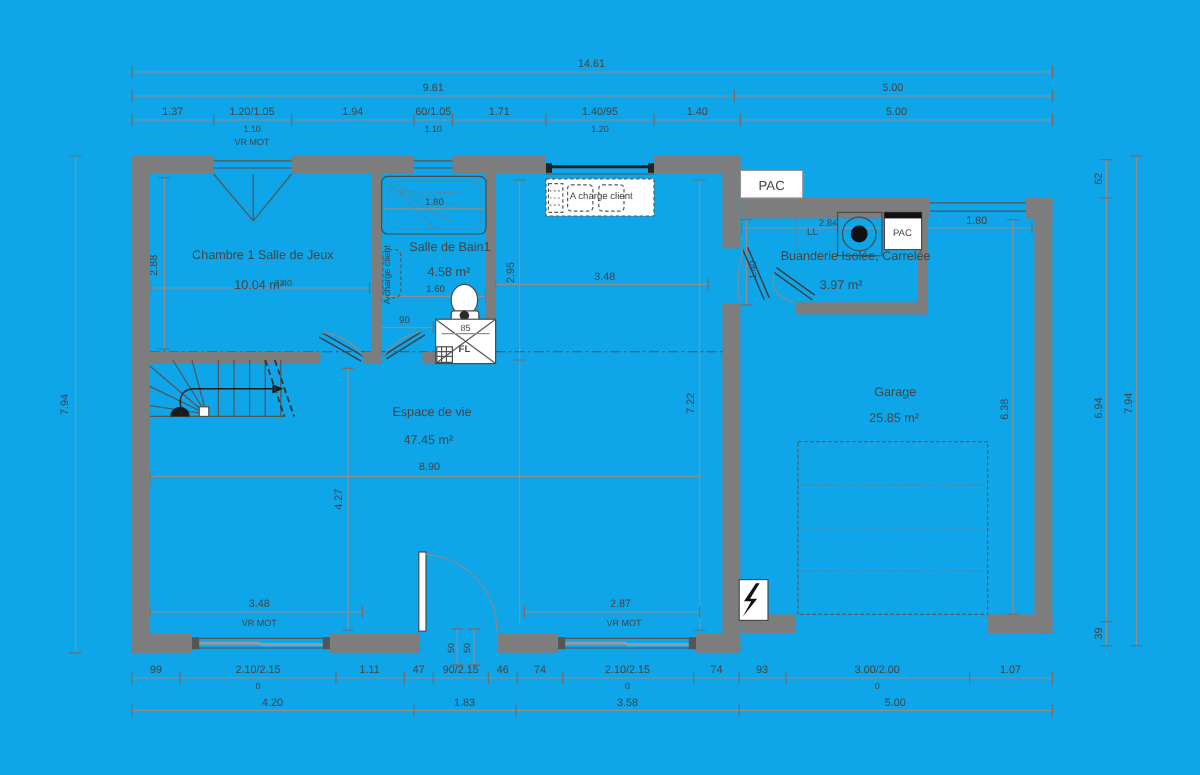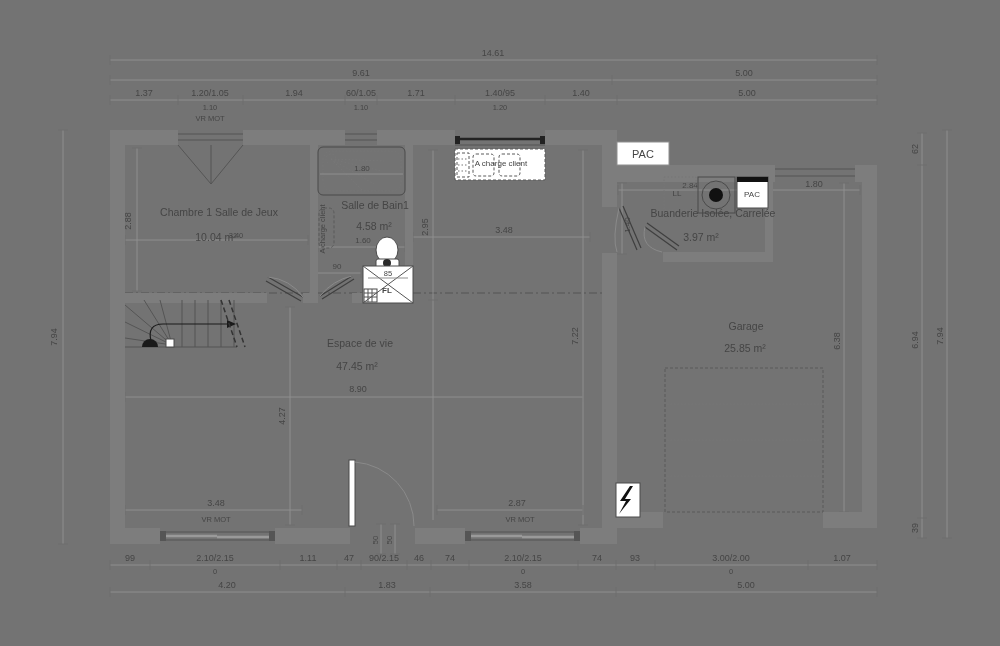--- a/index.html
+++ b/index.html
@@ -1,16 +1,16 @@
 <!DOCTYPE html>
 <html><head>
 <meta charset="utf-8">
 <style>
   html,body{margin:0;padding:0;background:#fff;}
-  #stage{position:relative;width:1000px;height:646px;background:#737373;overflow:hidden;
+  #stage{position:relative;width:1000px;height:646px;background:#0ea5e9;overflow:hidden;
          font-family:"Liberation Sans",sans-serif;}
   svg{display:block;}
   text{font-family:"Liberation Sans",sans-serif;fill:#454545;}
   .t-dim{font-size:9px;}
   .t-sub{font-size:7.5px;}
   .t-tiny{font-size:8px;}
   .t-room{font-size:10.5px;}
   .t-area{font-size:10.5px;}
   .t-box{font-size:11px;}
   .t-bold{font-weight:bold;}

